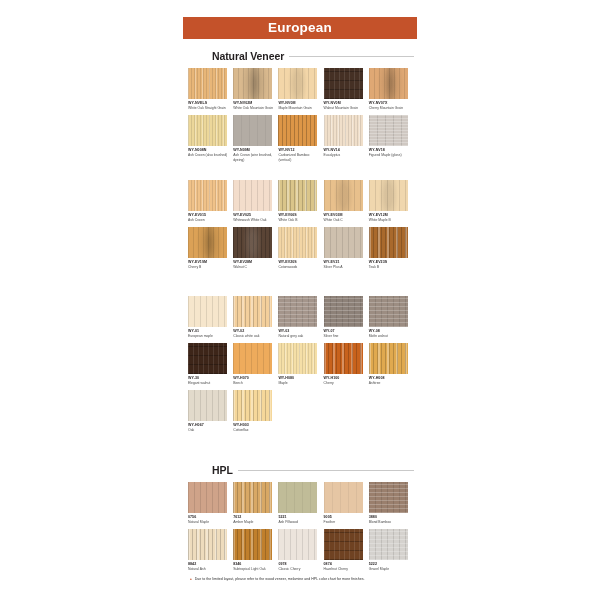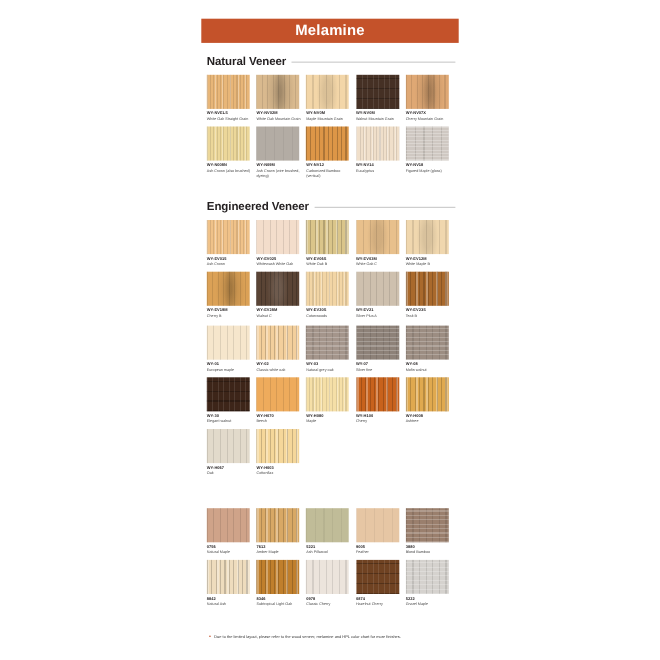--- a/index.html
+++ b/index.html
@@ -24,21 +24,21 @@
     background:#c4522a;
     display:flex;align-items:center;justify-content:center;
   }
   .title-bar span{
     color:#ffffff;font-size:13.5px;font-weight:bold;letter-spacing:.2px;
     line-height:1;
   }
   
   .section{position:absolute;left:16px;width:226px;}
   .sec-head{
-    display:flex;align-items:center;gap:5px;height:15px;margin-bottom:5px;
+    display:flex;align-items:center;gap:5px;height:15px;margin-bottom:5px;margin-left:24px;
   }
   .sec-head .lbl{
     font-size:10.5px;font-weight:bold;color:#231f20;white-space:nowrap;
     letter-spacing:-0.1px;
   }
   .sec-head .rule{
     flex:1 1 auto;height:1px;background:#c9c9c9;margin-top:2px;
   }
   
   .grid{display:flex;flex-wrap:wrap;gap:0px;}
@@ -61,21 +61,21 @@
   }
   .foot .bullet{color:#c4522a;font-size:5px;line-height:1;}
 </style>
 </head>
 <body>
 
 <div id="page">
   <div id="card">
 
     <div class="title-bar">
-      <span>Melamine</span>
+      <span>European</span>
     </div>
 
     <div id="sections-host">
         <div class="section" style="top: 48px;">
           <div class="sec-head">
             <div class="lbl">Natural Veneer</div>
             <div class="rule"></div>
           </div>
           <div class="grid">
             <div class="cell">
@@ -124,24 +124,20 @@
               <div class="nm">Eucalyptus</div>
             </div>
             <div class="cell">
               <div class="sw" style="background: repeating-linear-gradient(0deg, rgba(255, 255, 255, 0.25) 0px, rgba(255, 255, 255, 0.25) 1px, transparent 1px, transparent 3px), repeating-linear-gradient(90deg, rgba(0, 0, 0, 0.1) 0px, rgba(0, 0, 0, 0.1) 1px, transparent 1px, transparent 8px), rgb(207, 200, 194);"></div>
               <div class="code">WY-NV18</div>
               <div class="nm">Figured Maple (gloss)</div>
             </div>
           </div>
         </div>
         <div class="section" style="top: 180px;">
-          <div class="sec-head">
-            <div class="lbl">Engineered Veneer</div>
-            <div class="rule"></div>
-          </div>
           <div class="grid">
             <div class="cell">
               <div class="sw" style="background: repeating-linear-gradient(90deg, rgba(0, 0, 0, 0.1) 0px, rgba(0, 0, 0, 0.1) 1px, transparent 1px, transparent 3px), repeating-linear-gradient(90deg, rgba(255, 255, 255, 0.3) 0px, rgba(255, 255, 255, 0.3) 1px, transparent 1px, transparent 7px), rgb(240, 194, 137);"></div>
               <div class="code">WY-EV015</div>
               <div class="nm">Ash Crown</div>
             </div>
             <div class="cell">
               <div class="sw" style="background: repeating-linear-gradient(90deg, rgba(0, 0, 0, 0.1) 0px, rgba(0, 0, 0, 0.1) 1px, transparent 1px, transparent 6px), rgb(243, 221, 203);"></div>
               <div class="code">WY-EV025</div>
               <div class="nm">Whitewash White Oak</div>
@@ -246,20 +242,24 @@
               <div class="nm">Oak</div>
             </div>
             <div class="cell">
               <div class="sw" style="background: repeating-linear-gradient(90deg, rgba(0, 0, 0, 0.18) 0px, rgba(0, 0, 0, 0.18) 1px, transparent 1px, transparent 4px), repeating-linear-gradient(90deg, rgba(255, 255, 255, 0.3) 0px, rgba(255, 255, 255, 0.3) 2px, transparent 2px, transparent 9px), rgb(245, 215, 154);"></div>
               <div class="code">WY-H003</div>
               <div class="nm">Cottonflax</div>
             </div>
           </div>
         </div>
         <div class="section" style="top: 462px;">
+          <div class="sec-head">
+            <div class="lbl">HPL</div>
+            <div class="rule"></div>
+          </div>
           <div class="grid">
             <div class="cell">
               <div class="sw" style="background: repeating-linear-gradient(90deg, rgba(0, 0, 0, 0.1) 0px, rgba(0, 0, 0, 0.1) 1px, transparent 1px, transparent 6px), rgb(207, 163, 137);"></div>
               <div class="code">0756</div>
               <div class="nm">Natural Maple</div>
             </div>
             <div class="cell">
               <div class="sw" style="background: repeating-linear-gradient(90deg, rgba(0, 0, 0, 0.18) 0px, rgba(0, 0, 0, 0.18) 1px, transparent 1px, transparent 4px), repeating-linear-gradient(90deg, rgba(255, 255, 255, 0.3) 0px, rgba(255, 255, 255, 0.3) 2px, transparent 2px, transparent 9px), rgb(216, 168, 101);"></div>
               <div class="code">7612</div>
               <div class="nm">Amber Maple</div>

